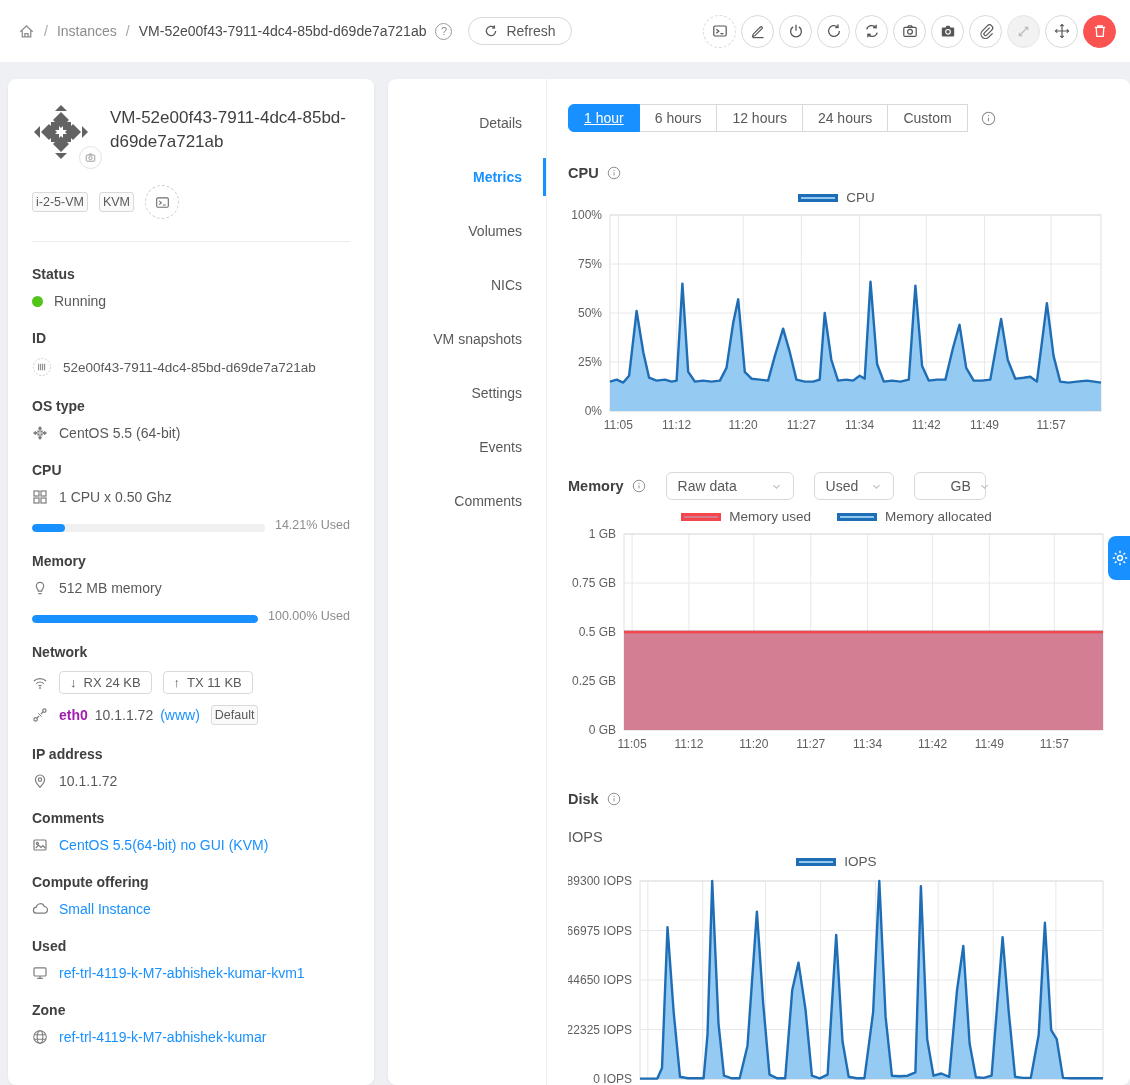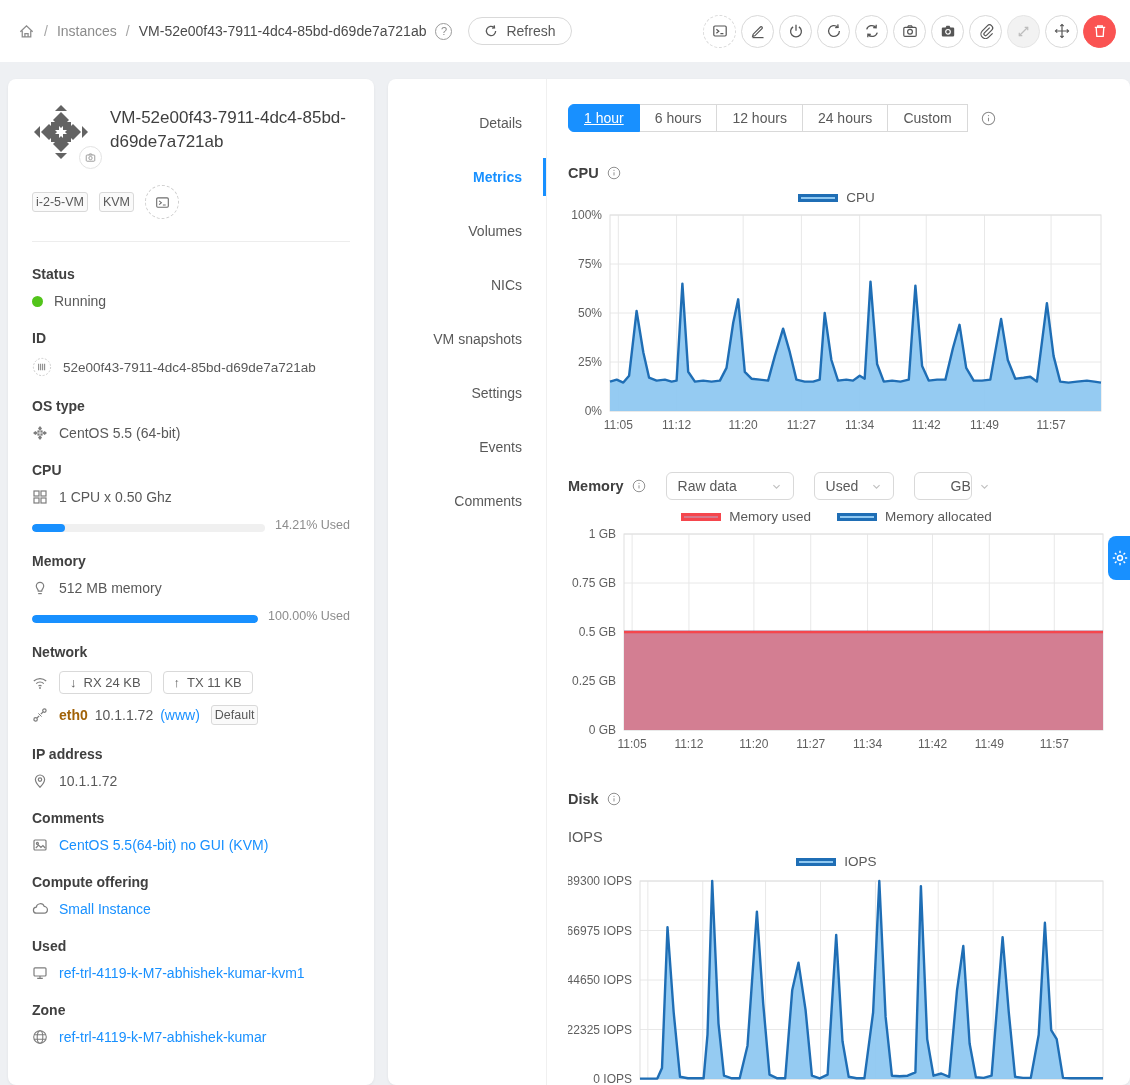--- a/index.html
+++ b/index.html
@@ -51,21 +51,21 @@
   .sec-row .icon { color:#7d7d7d; flex:0 0 auto; }
   .dot { width:11px; height:11px; border-radius:50%; background:#52c41a; }
   .mono-id { font-size:13.5px; }
   .prog-row { display:flex; align-items:flex-end; gap:10px; margin-top:13px; }
   .ptrack { flex:1; height:8px; background:#f0f0f0; border-radius:5px; overflow:hidden; }
   .pfill { height:100%; background:#1890ff; border-radius:5px; }
   .plabel { font-size:12.5px; color:#8c8c8c; white-space:nowrap; }
   .net-btn { display:inline-flex; align-items:center; gap:7px; border:1px solid #d9d9d9;
     border-radius:4px; background:#fff; padding:3px 10px; font-size:13px; color:#595959; cursor:pointer; }
   a.link { color:#1890ff; text-decoration:none; cursor:pointer; }
-  .bold-dark { color:#a16207; font-weight:bold; }
+  .bold-dark { color:#a21caf; font-weight:bold; }
 
   
   .tabs-col { position:absolute; left:0; top:17px; width:158px; }
   .tabs-divider { position:absolute; left:158px; top:0; bottom:0; width:1px; background:#f0f0f0; }
   .tab { position:relative; height:54px; display:flex; align-items:center; justify-content:flex-end;
     padding-right:24px; font-size:14px; color:#595959; cursor:pointer; }
   .tab.active { color:#1890ff;font-weight:bold; }
   .tab.active::after { content:""; position:absolute; right:0; top:8px; bottom:8px; width:3px;
     background:#1890ff; }
 
@@ -84,21 +84,21 @@
   .legend-row { display:flex; justify-content:center; align-items:center; gap:26px; margin:9px 0 2px; }
   .legend-item { display:flex; align-items:center; gap:8px; font-size:13.5px; color:#595959; }
   .swatch { width:40px; height:8px; border:3px solid #000; }
   .mem-header { display:flex; align-items:center; gap:8px; margin-top:33px; }
   .sel { display:inline-flex; align-items:center; justify-content:space-between; gap:8px;
     border:1px solid #d9d9d9; border-radius:6px; background:#fff; padding:5px 11px;
     font-size:14px; color:#595959; cursor:pointer; }
   .sel .icon { color:#bfbfbf; }
   .sel-raw { width:128px; margin-left:12px; }
   .sel-used { width:80px; margin-left:12px; }
-  .sel-gb { width:58px; margin-left:12px;padding-left:36px; }
+  .sel-gb { width:72px; margin-left:12px;padding-left:36px; }
 
   .gear-fab { position:absolute; left:1108px; top:536px; width:40px; height:44px;
     background:#1890ff; border-radius:8px; color:#fff; display:flex; align-items:center;
     justify-content:center; padding-right:16px; cursor:pointer; }
 </style>
 </head>
 <body>
 
 <div class="topbar">
   <div class="crumb">

